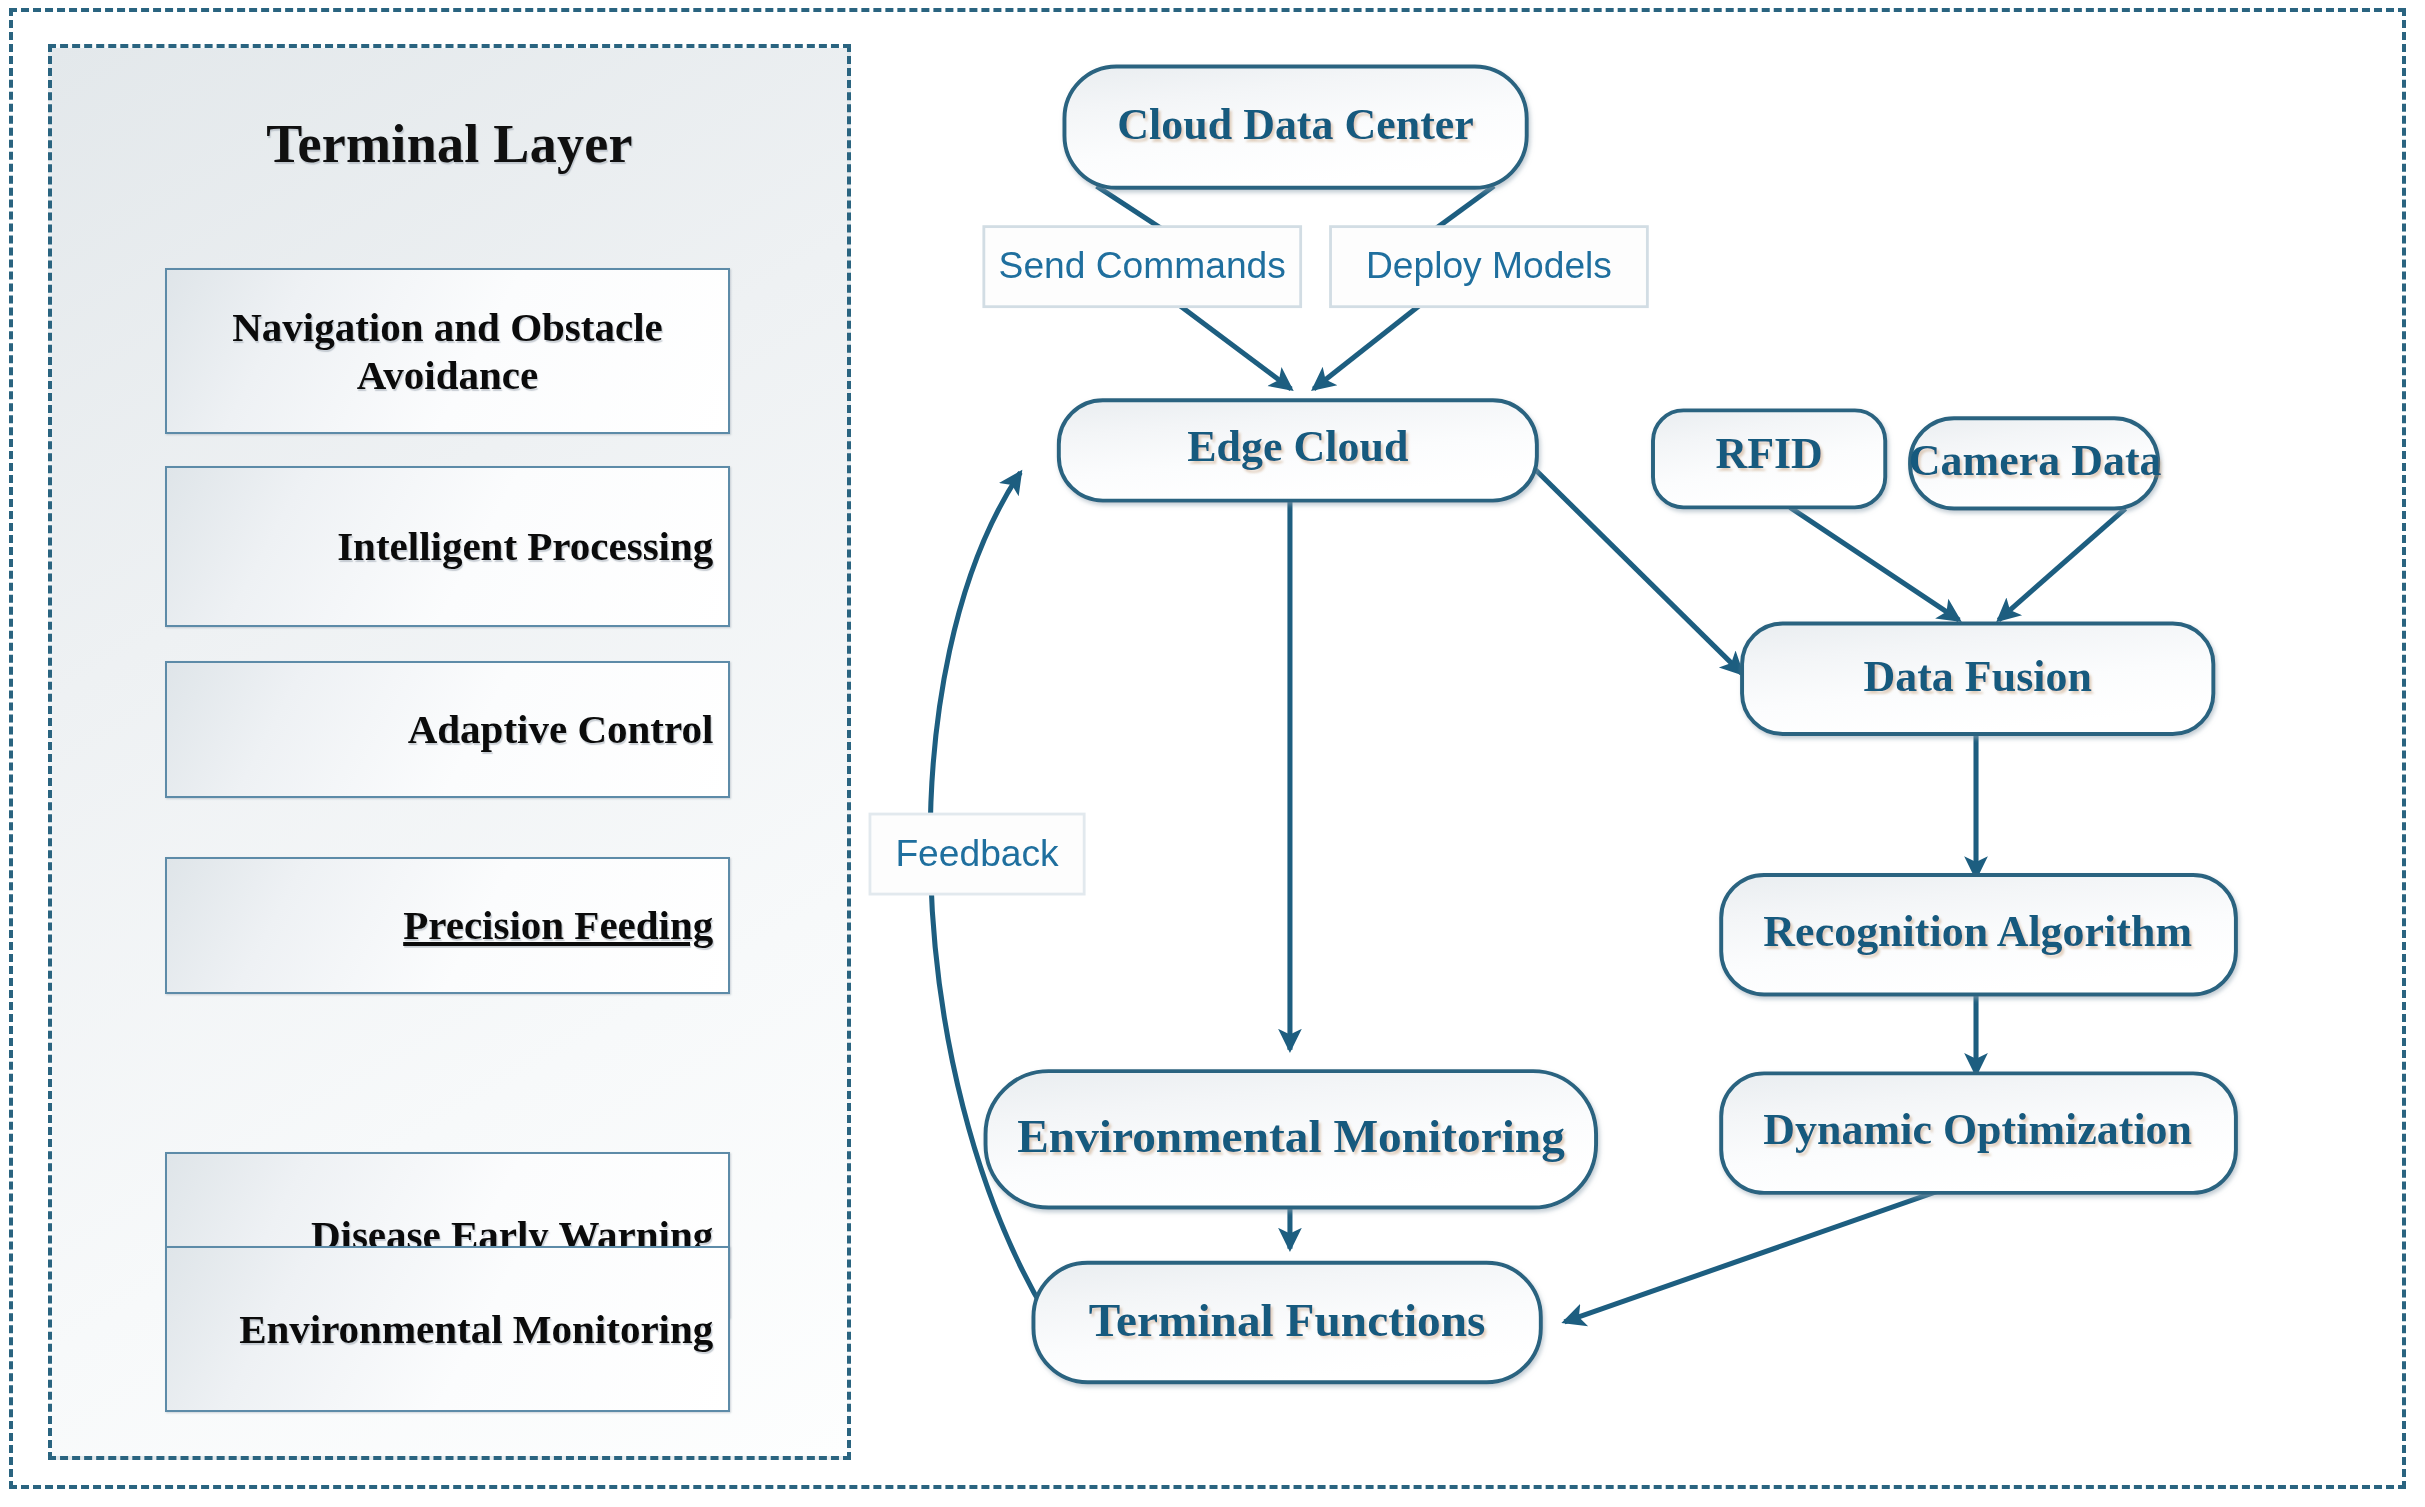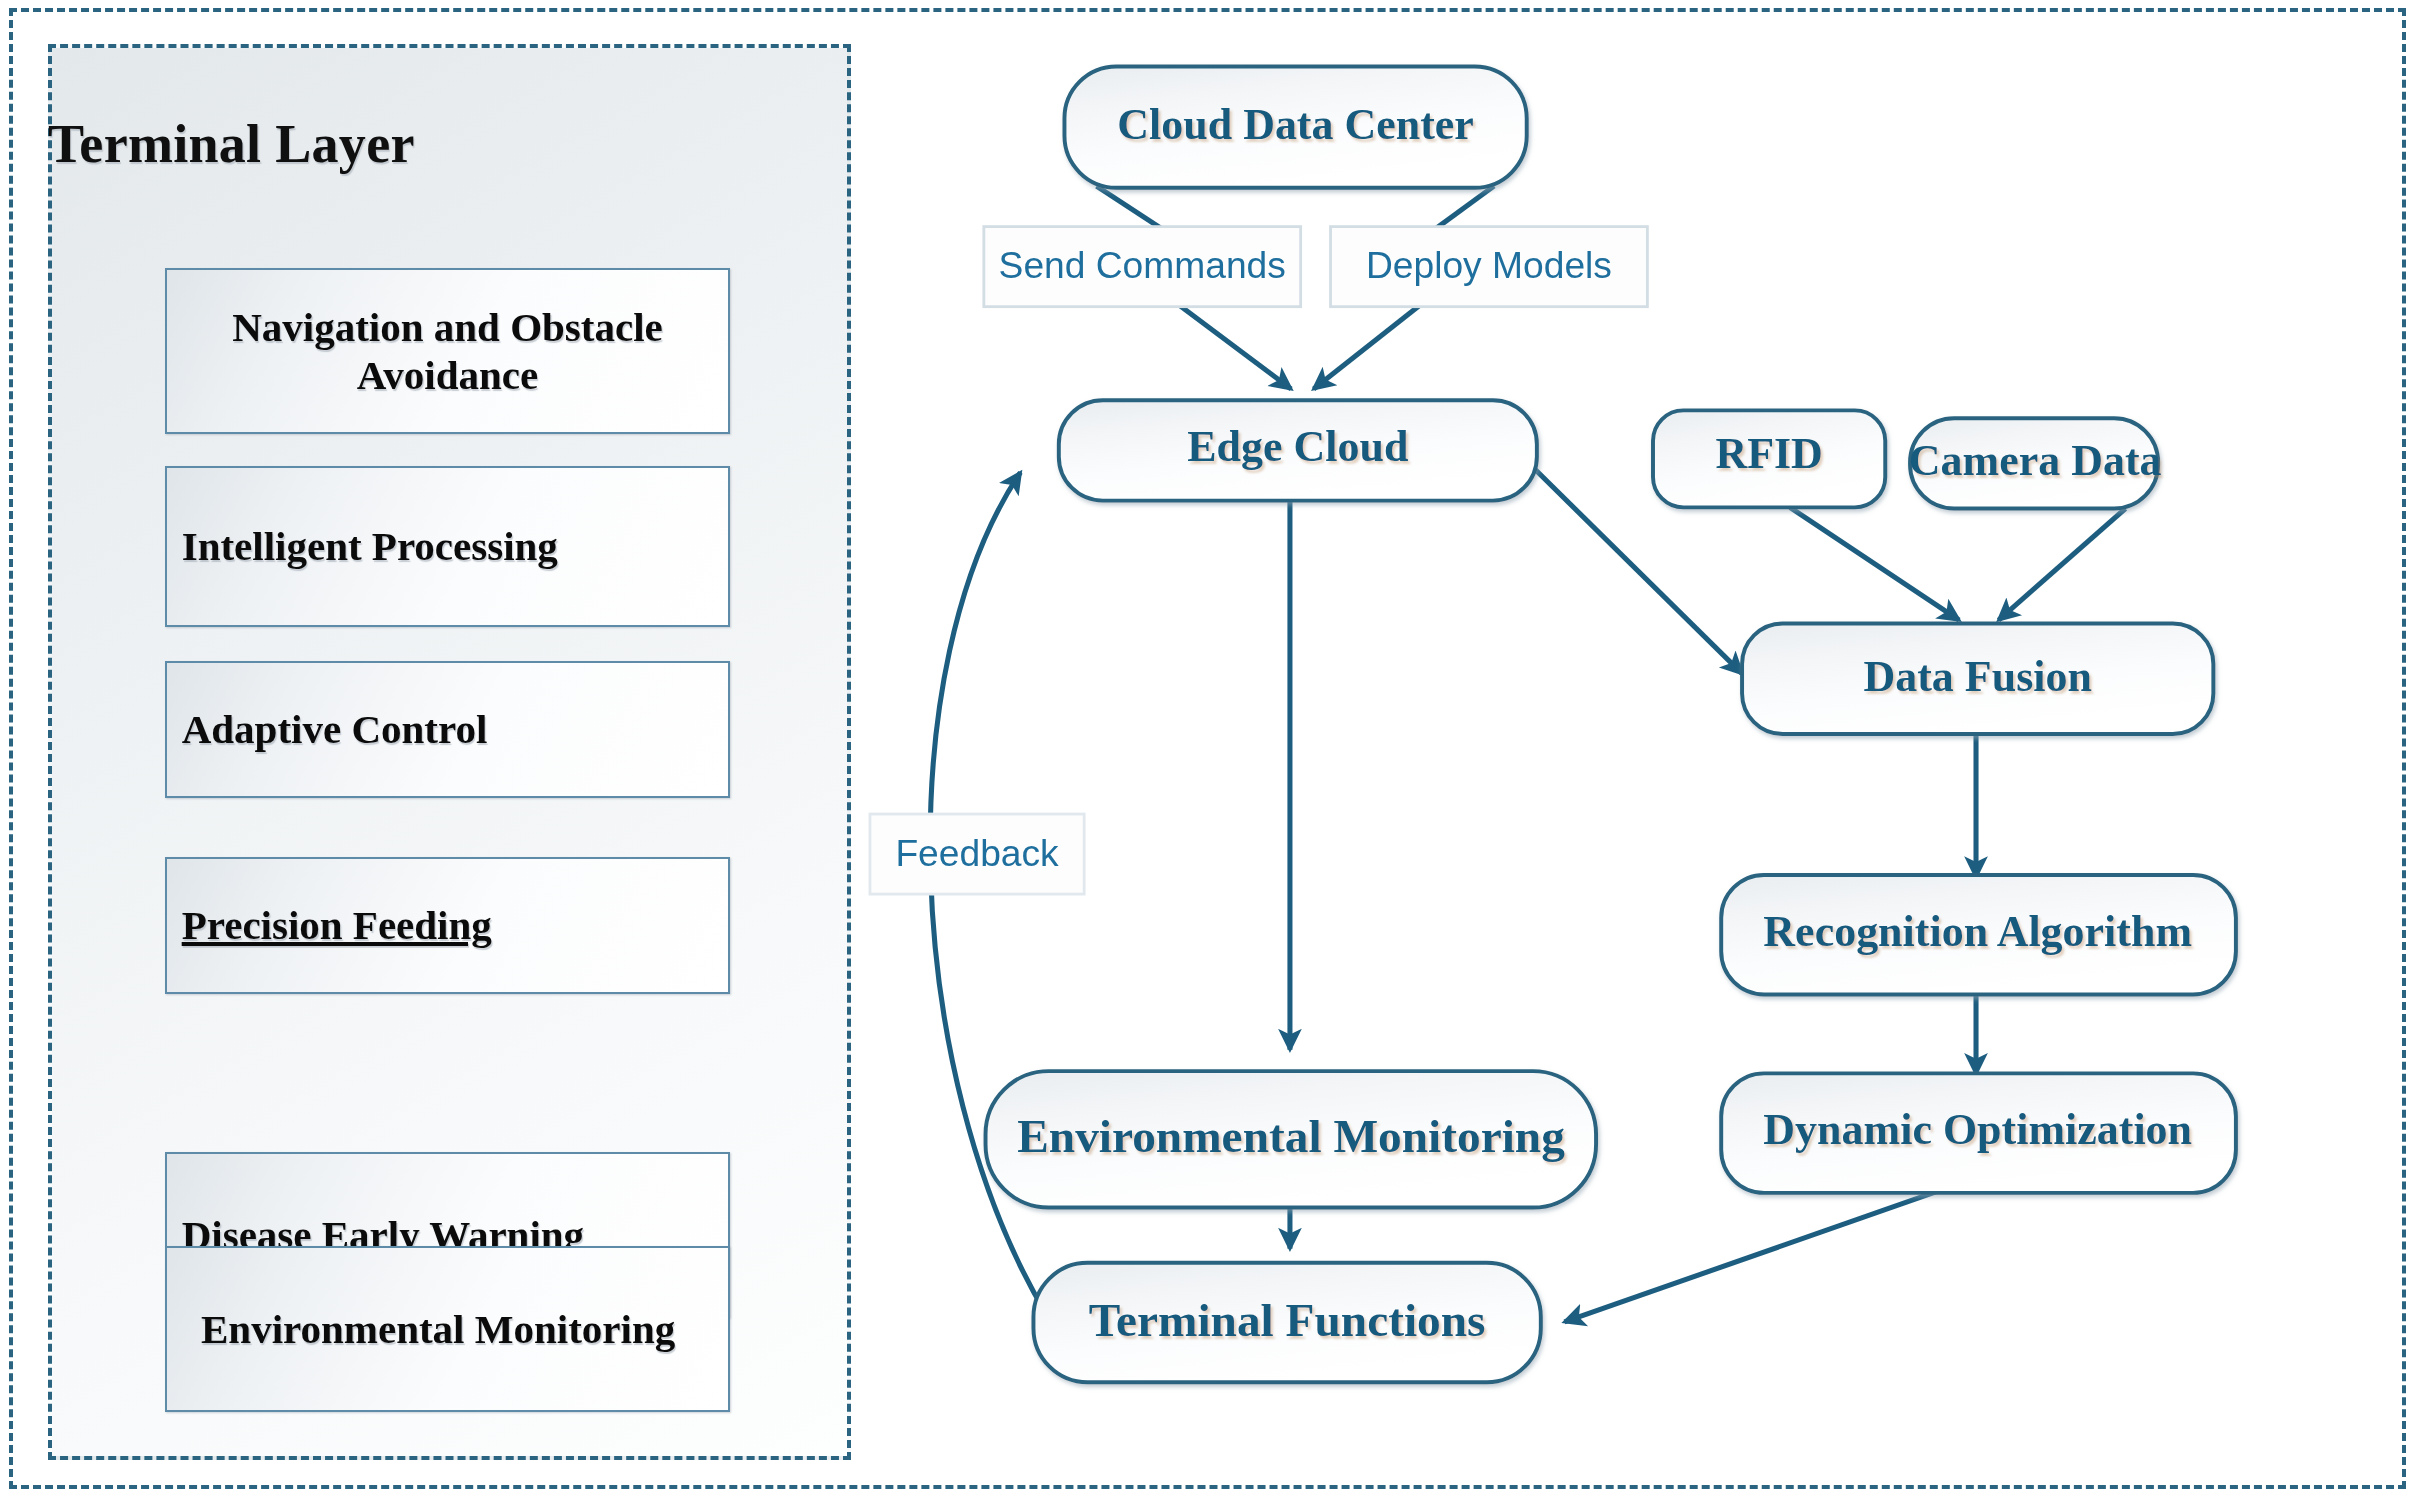--- a/index.html
+++ b/index.html
@@ -36,37 +36,38 @@
     height: 1416px;
     border: 4px dashed #2a6480;
     box-sizing: border-box;
     background: linear-gradient(150deg, #e3e8eb 0%, #eef1f3 35%, #f7f9fa 70%, #fdfefe 100%);
   }
   .terminal-title {
     position: absolute;
     left: 48px;
     top: 113px;
     width: 803px;
+    text-align: center;
     font-size: 54px;
     font-weight: bold;
     color: #101010;
     letter-spacing: 0.3px;
     text-shadow: 1.1px 1.7px 1.1px rgba(160,170,180,0.55);
   }
   
   .term-box {
     position: absolute;
     left: 165px;
     width: 565px;
     box-sizing: border-box;
     border: 2.8px solid #5d8ba8;
     background: linear-gradient(118deg, #dfe5e9 0%, #eef1f4 22%, #fbfcfd 55%, #ffffff 100%);
     display: flex;
     align-items: center;
-    justify-content: flex-start;
+    justify-content: flex-end;
     text-align: center;
     font-size: 41px;
     font-weight: bold;
     color: #0b0b0b;
     line-height: 1.18;
     padding: 0 14.7px;
     text-shadow: 1.1px 1.7px 1.1px rgba(150,160,172,0.5);
     box-shadow: 0.6px 1.1px 1.7px rgba(120,135,150,0.35);
   }
   

